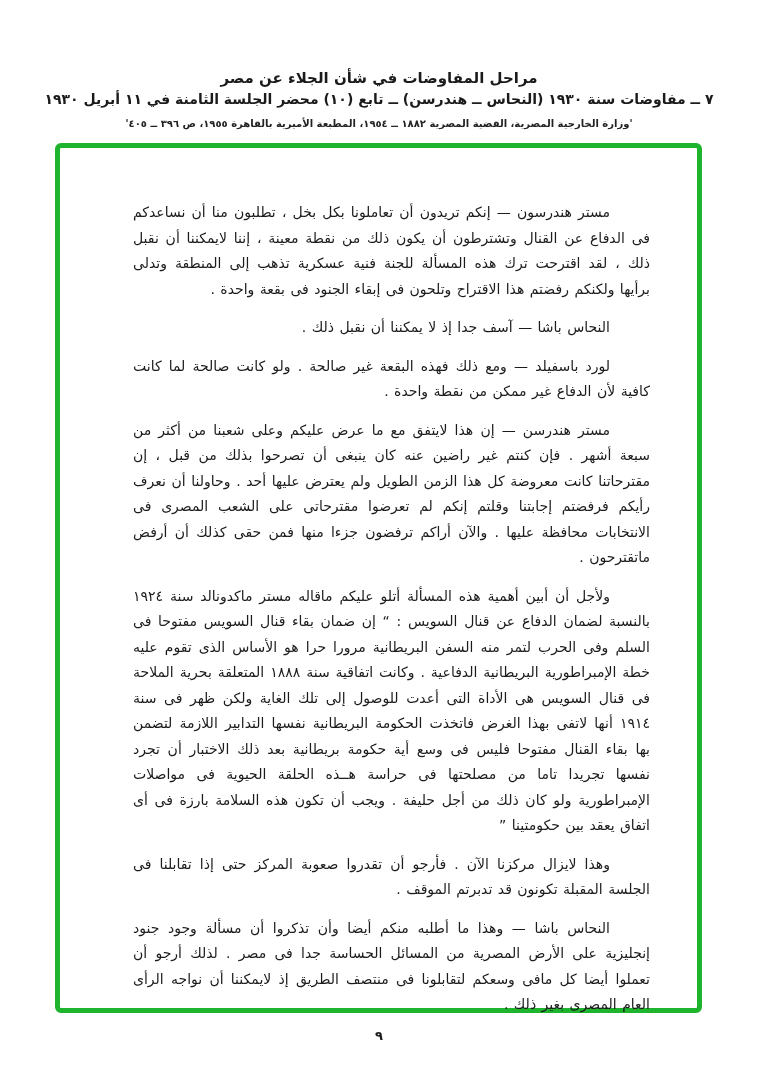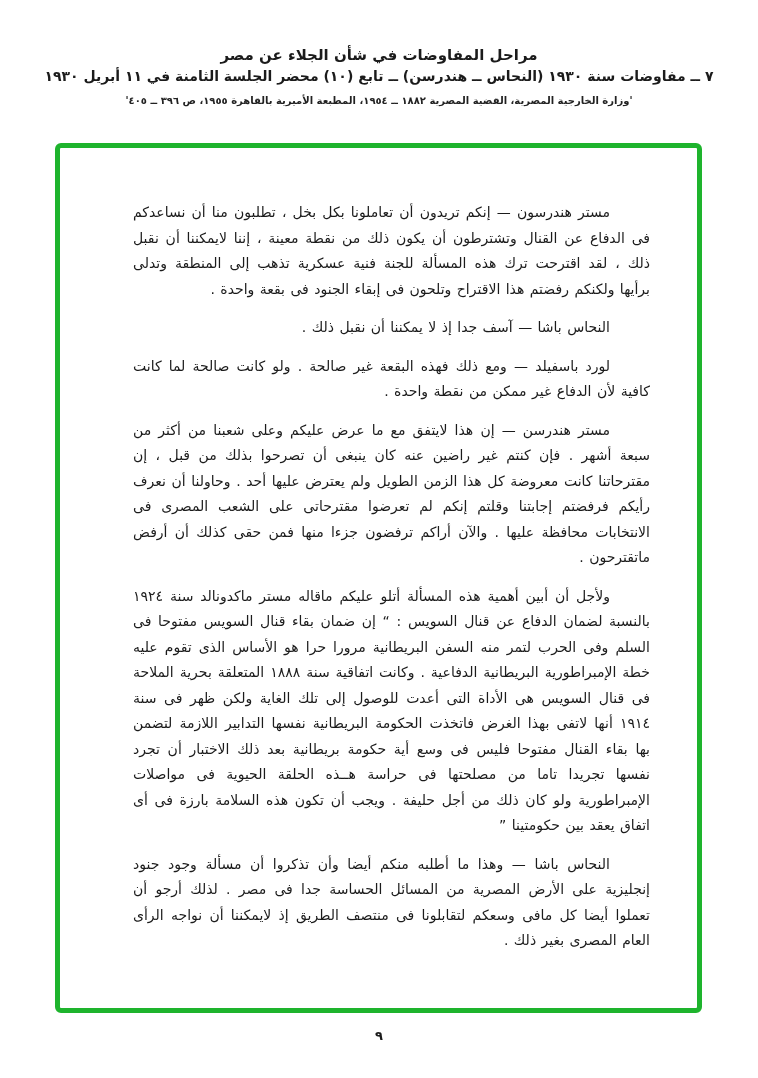--- a/index.html
+++ b/index.html
@@ -11,21 +11,21 @@
     width: 758px;
     height: 1078px;
     position: relative;
     overflow: hidden;
     font-family: "DejaVu Sans", sans-serif;
     color: #1b1b1b;
   }
   .page-header {
     direction: rtl;
     text-align: center;
-    padding-top: 46px;
+    padding-top: 69px;
   }
   .doc-title {
     font-size: 15px;
     font-weight: bold;
     letter-spacing: 0.2px;
   }
   .doc-subtitle {
     font-size: 14px;
     font-weight: bold;
     margin-top: 4px;
@@ -84,19 +84,20 @@
     <div class="doc-source">'وزارة الخارجية المصرية، القضية المصرية ١٨٨٢ ــ ١٩٥٤، المطبعة الأميرية بالقاهرة ١٩٥٥، ص ٣٩٦ ــ ٤٠٥'</div>
   </header>
 
   <div class="frame" style="border-color: rgb(30, 180, 45);">
     <div class="content" id="transcript-body">
         <p>مستر هندرسون — إنكم تريدون أن تعاملونا بكل بخل ، تطلبون منا أن نساعدكم فى الدفاع عن القنال وتشترطون أن يكون ذلك من نقطة معينة ، إننا لايمكننا أن نقبل ذلك ، لقد اقترحت ترك هذه المسألة للجنة فنية عسكرية تذهب إلى المنطقة وتدلى برأيها ولكنكم رفضتم هذا الاقتراح وتلحون فى إبقاء الجنود فى بقعة واحدة .</p>
         <p>النحاس باشا — آسف جدا إذ لا يمكننا أن نقبل ذلك .</p>
         <p>لورد باسفيلد — ومع ذلك فهذه البقعة غير صالحة . ولو كانت صالحة لما كانت كافية لأن الدفاع غير ممكن من نقطة واحدة .</p>
         <p>مستر هندرسن — إن هذا لايتفق مع ما عرض عليكم وعلى شعبنا من أكثر من سبعة أشهر . فإن كنتم غير راضين عنه كان ينبغى أن تصرحوا بذلك من قبل ، إن مقترحاتنا كانت معروضة كل هذا الزمن الطويل ولم يعترض عليها أحد . وحاولنا أن نعرف رأيكم فرفضتم إجابتنا وقلتم إنكم لم تعرضوا مقترحاتى على الشعب المصرى فى الانتخابات محافظة عليها . والآن أراكم ترفضون جزءا منها فمن حقى كذلك أن أرفض ماتقترحون .</p>
         <p>ولأجل أن أبين أهمية هذه المسألة أتلو عليكم ماقاله مستر ماكدونالد سنة ١٩٢٤ بالنسبة لضمان الدفاع عن قنال السويس : “ إن ضمان بقاء قنال السويس مفتوحا فى السلم وفى الحرب لتمر منه السفن البريطانية مرورا حرا هو الأساس الذى تقوم عليه خطة الإمبراطورية البريطانية الدفاعية . وكانت اتفاقية سنة ١٨٨٨ المتعلقة بحرية الملاحة فى قنال السويس هى الأداة التى أعدت للوصول إلى تلك الغاية ولكن ظهر فى سنة ١٩١٤ أنها لاتفى بهذا الغرض فاتخذت الحكومة البريطانية نفسها التدابير اللازمة لتضمن بها بقاء القنال مفتوحا فليس فى وسع أية حكومة بريطانية بعد ذلك الاختبار أن تجرد نفسها تجريدا تاما من مصلحتها فى حراسة هــذه الحلقة الحيوية فى مواصلات الإمبراطورية ولو كان ذلك من أجل حليفة . ويجب أن تكون هذه السلامة بارزة فى أى اتفاق يعقد بين حكومتينا ”</p>
+        <p>وهذا لايزال مركزنا الآن . فأرجو أن تقدروا صعوبة المركز حتى إذا تقابلنا فى الجلسة المقبلة تكونون قد تدبرتم الموقف .</p>
         <p>النحاس باشا — وهذا ما أطلبه منكم أيضا وأن تذكروا أن مسألة وجود جنود إنجليزية على الأرض المصرية من المسائل الحساسة جدا فى مصر . لذلك أرجو أن تعملوا أيضا كل مافى وسعكم لتقابلونا فى منتصف الطريق إذ لايمكننا أن نواجه الرأى العام المصرى بغير ذلك .</p>
       </div>
   </div>
 
   <div class="page-number">٩</div>
 
 </div>
 
 </body></html>

